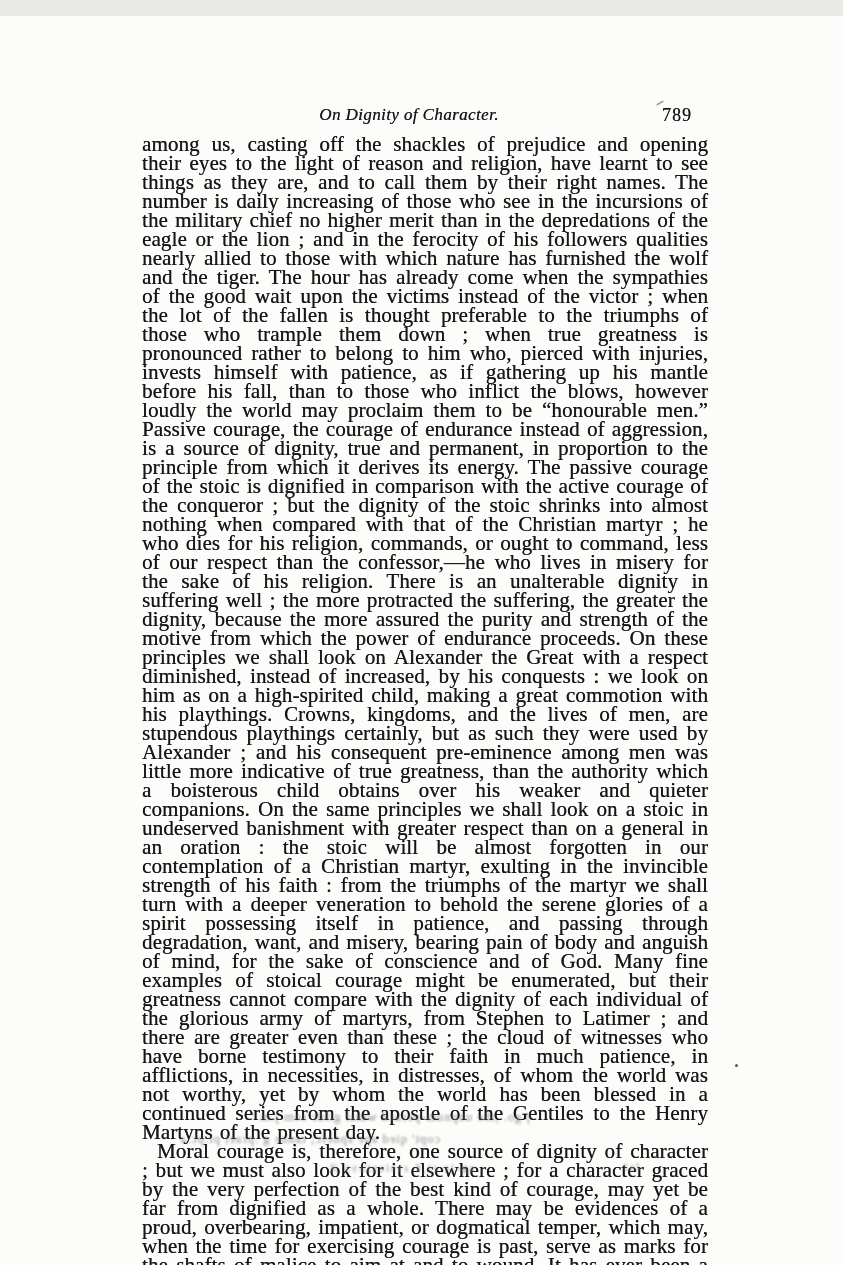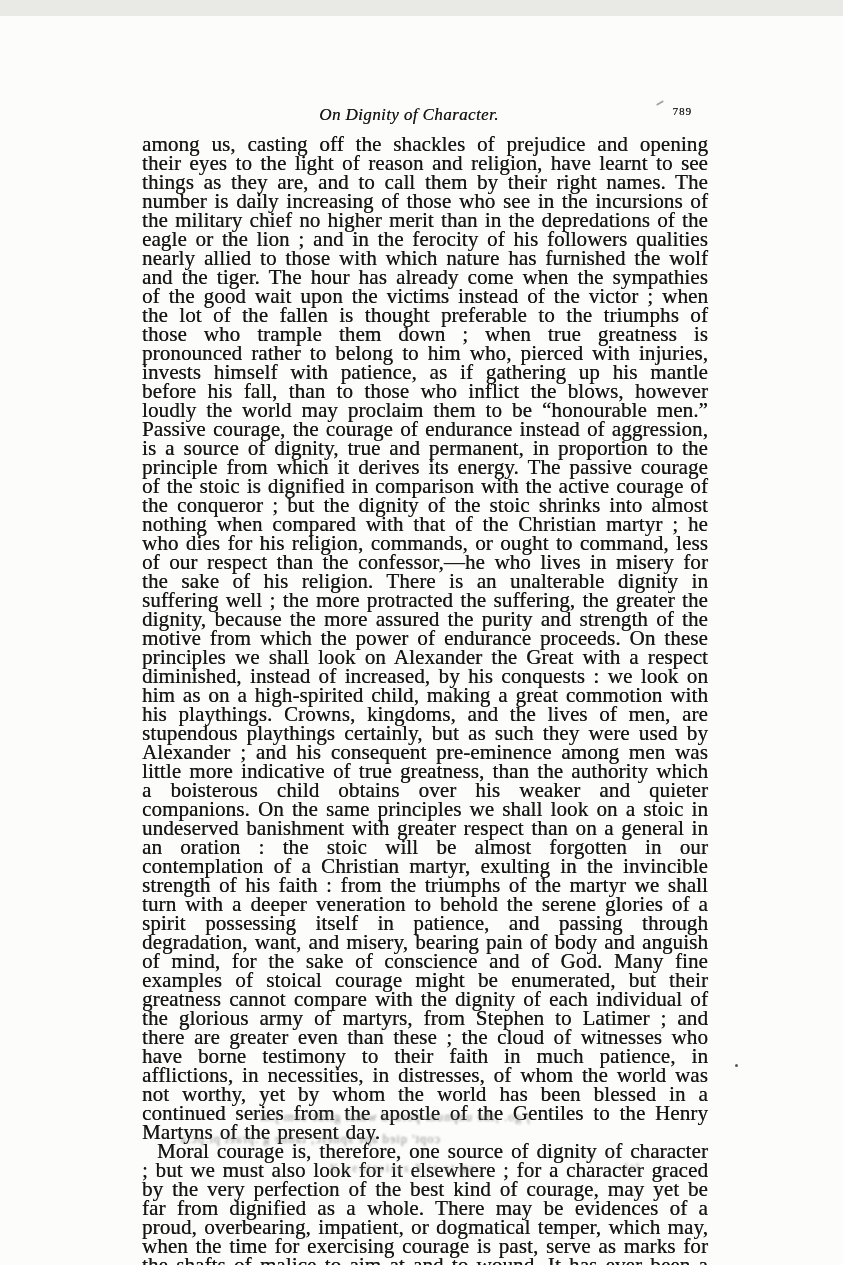--- a/index.html
+++ b/index.html
@@ -33,21 +33,21 @@
     font-style: italic;
     font-size: 17px;
     letter-spacing: 0.4px;
     text-shadow: 0.3px 0 0 rgba(15,15,15,0.75);
     white-space: nowrap;
   }
   .page-number {
     position: absolute;
     right: 0;
     top: 0;
-    font-size: 11px;
+    font-size: 18px;
     letter-spacing: 1px;
     text-shadow: 0.3px 0 0 rgba(15,15,15,0.75);
   }
   
   .text-column {
     position: absolute;
     top: 119px;
     left: 142px;
     width: 566px;
     font-size: 21px;

